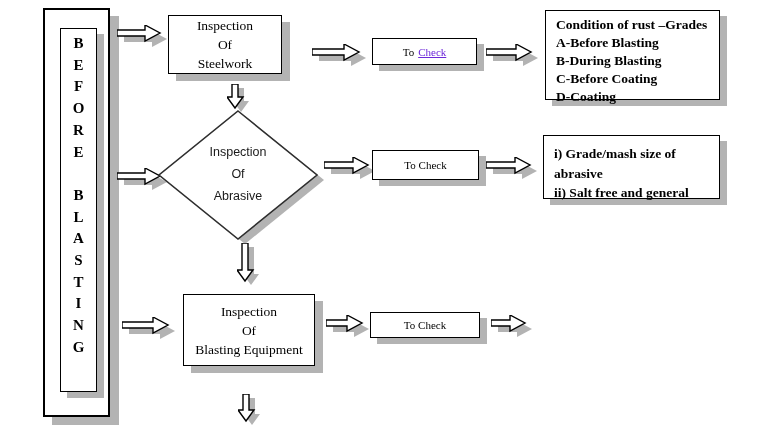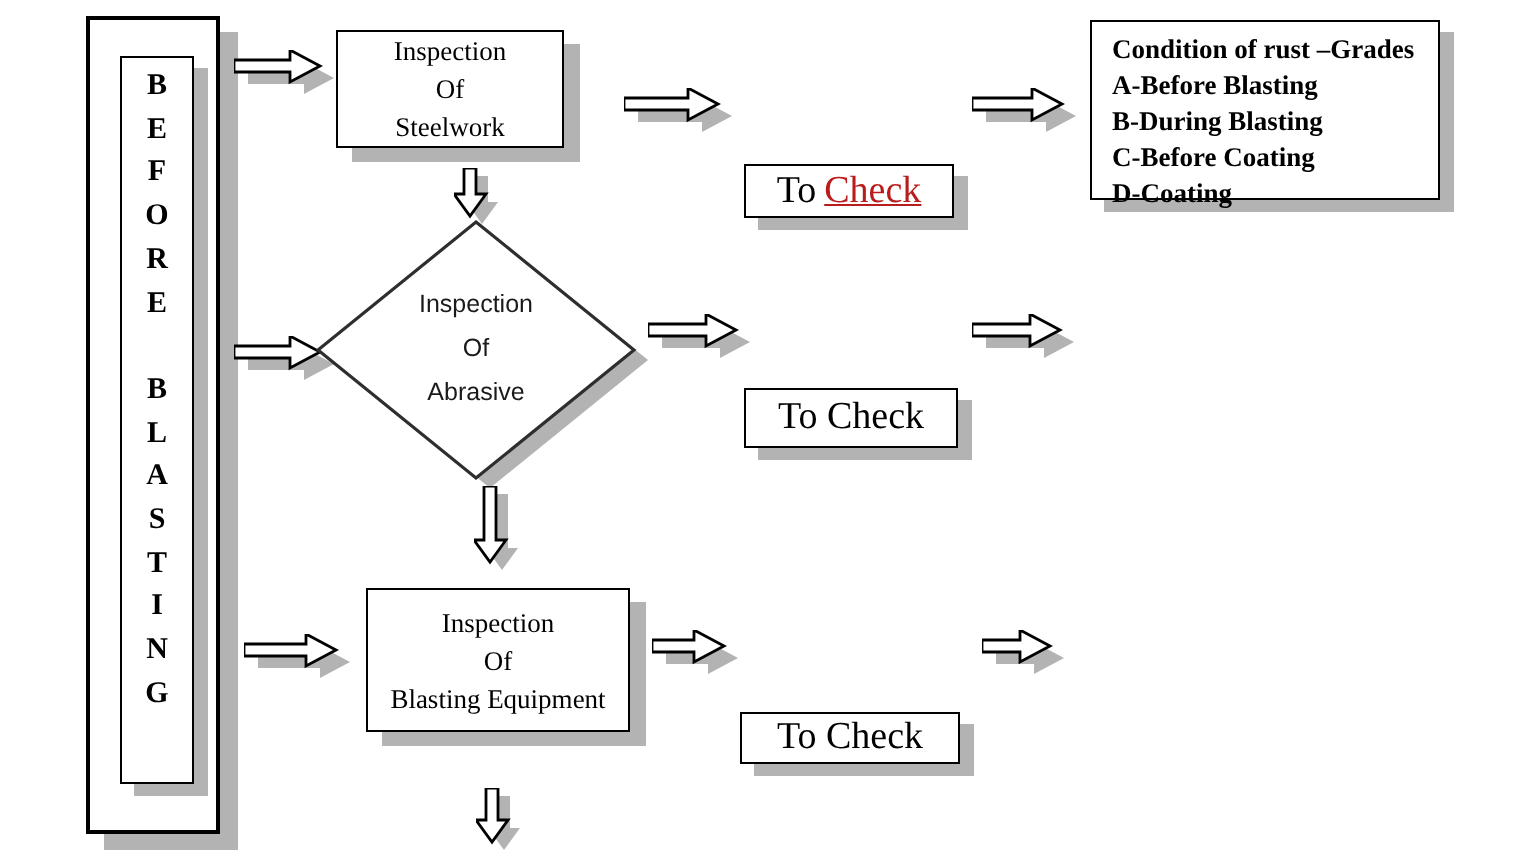--- a/index.html
+++ b/index.html
@@ -19,39 +19,39 @@
     left:60px;top:28px;width:37px;height:364px;border:1.5px solid #000;
     box-shadow:7px 6px 0 #b3b3b3;
   }
   .barletters{
     position:absolute;left:0;top:4px;width:100%;
     text-align:center;font-weight:bold;font-size:15px;line-height:21.7px;
     white-space:pre-line;
   }
   .procbox{display:flex;align-items:center;justify-content:center;text-align:center;}
   .proclabel{font-size:13.5px;line-height:19px;white-space:pre-line;}
-  .checkbox{display:flex;align-items:center;justify-content:center;font-size:19px;margin-top:44px;}
+  .checkbox{display:flex;align-items:center;justify-content:center;font-size:11px;}
   .resultbox{padding:5px 10px;}
   .resultlabel{font-size:13.5px;line-height:18px;white-space:pre-line;text-align:left;font-weight:bold;}
   .resultlabel.loose{line-height:19.5px;padding-top:3px;}
   .box-steelwork{left:168px;top:15px;width:114px;height:59px;box-shadow:8px 7px 0 #b3b3b3;}
   .box-tocheck1{left:372px;top:38px;width:105px;height:27px;}
   .box-grades{left:545px;top:10px;width:175px;height:90px;}
   .box-tocheck2{left:372px;top:150px;width:107px;height:30px;}
   .box-abrasive{left:543px;top:135px;width:177px;height:64px;}
   .box-blasting{left:183px;top:294px;width:132px;height:72px;box-shadow:8px 7px 0 #b3b3b3;}
   .box-tocheck3{left:370px;top:312px;width:110px;height:26px;}
   .arrow{position:absolute;line-height:0;}
   .diamond-wrap{position:absolute;left:150px;top:104px;width:182px;height:146px;line-height:0;}
   .diamond-label{
     position:absolute;left:168px;top:141px;width:140px;text-align:center;
     font-family:"Liberation Sans","DejaVu Sans",sans-serif;font-size:12.5px;
     line-height:22px;white-space:pre-line;color:#1a1a1a;
   }
-  .check-link{color:#b91c1c;text-decoration:underline;cursor:pointer;}
+  .check-link{color:#6d28d9;text-decoration:underline;cursor:pointer;}
   .check-prefix{margin-right:4px;}
 </style>
 </head>
 <body>
 
 <div class="canvas">
 
   <div class="shadowbox outerbar"></div>
   <div class="shadowbox innerbar">
     <div class="barletters">B
@@ -160,20 +160,25 @@
 
   <span class="arrow" style="left:486px;top:157px;">
     <svg width="53" height="23">
         <g transform="translate(7,6)">
           <polygon points="0,5 29,5 29,0 44,8 29,16 29,11 0,11" fill="#b3b3b3"></polygon>
         </g>
         <polygon points="0,5 29,5 29,0 44,8 29,16 29,11 0,11" fill="#fff" stroke="#000" stroke-width="1.4"></polygon>
       </svg>
   </span>
 
+  <div class="shadowbox resultbox box-abrasive">
+    <div class="resultlabel loose">i) Grade/mash size of
+abrasive
+ii) Salt free and general</div>
+  </div>
 
   <span class="arrow" style="left:237px;top:243px;">
     <svg width="23" height="44">
         <g transform="translate(6,4)">
           <polygon points="5,0 11,0 11,27 16,27 8,38 0,27 5,27" fill="#b3b3b3"></polygon>
         </g>
         <polygon points="5,0 11,0 11,27 16,27 8,38 0,27 5,27" fill="#fff" stroke="#000" stroke-width="1.4"></polygon>
       </svg>
   </span>
 

